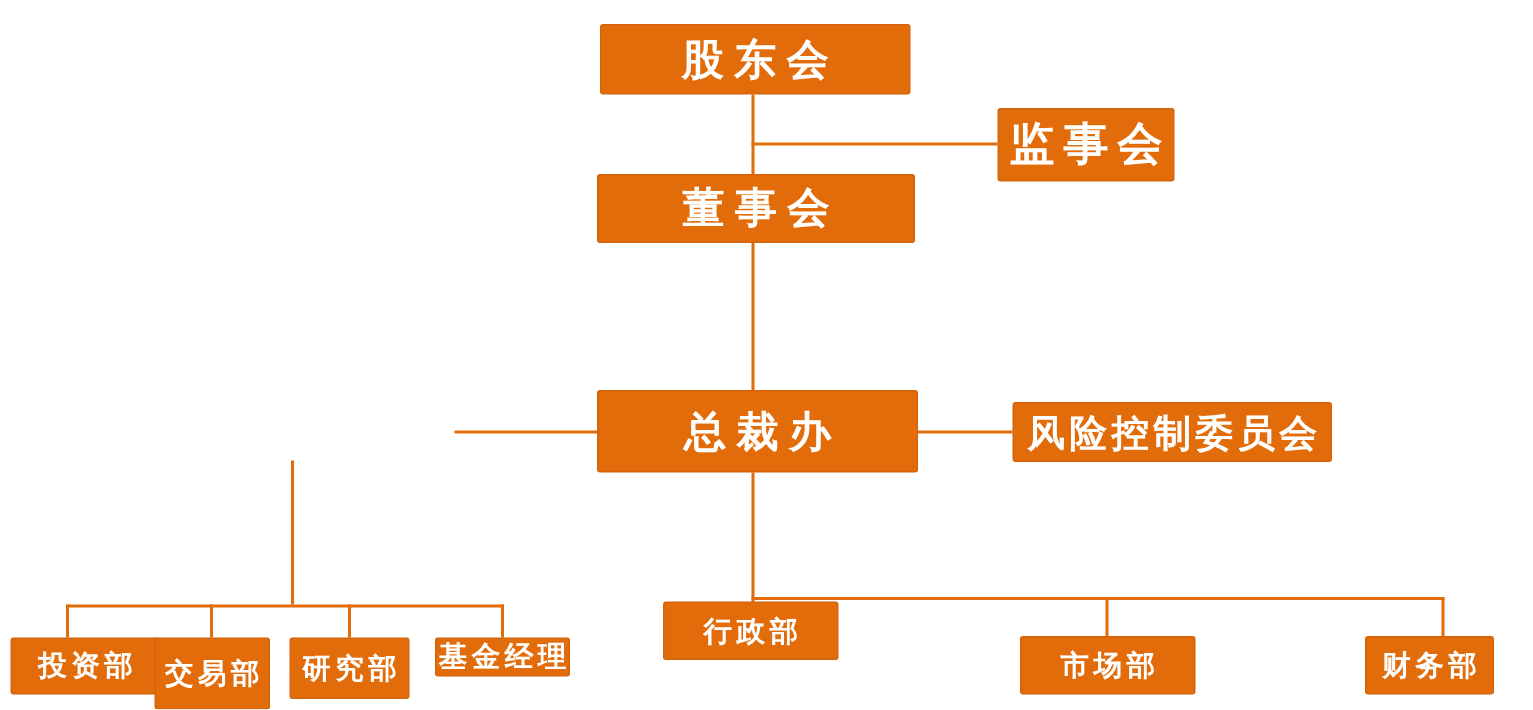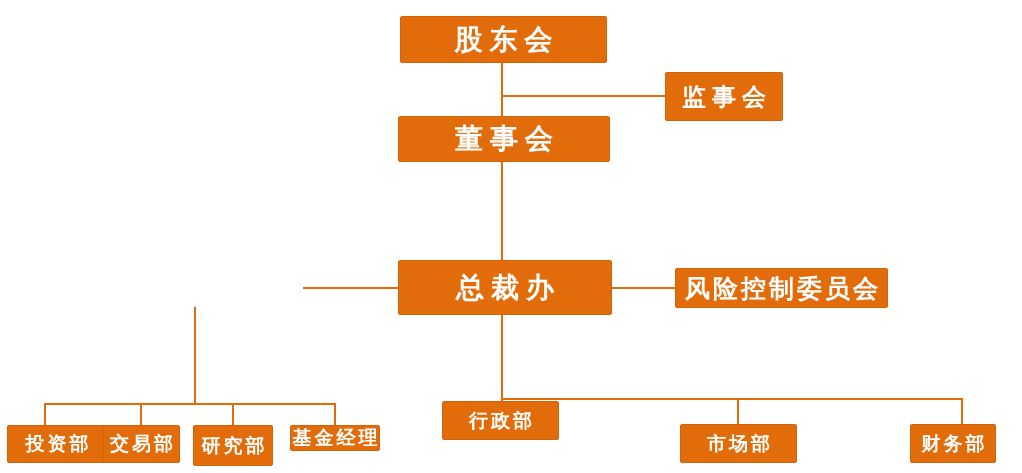--- a/index.html
+++ b/index.html
@@ -23,21 +23,21 @@
     color: #ffffff;
     font-weight: bold;
     display: flex;
     align-items: center;
     justify-content: center;
     box-sizing: border-box;
     white-space: nowrap;
     text-align: center;
   }
   .lvl1 { font-size: 28px; letter-spacing: 7px; text-indent: 7px; }
-  .lvl2 { font-size: 24px; letter-spacing: 6px; text-indent: 6px; }
+  .lvl2 { font-size: 30px; letter-spacing: 6px; text-indent: 6px; }
   .lvl3 { font-size: 25px; letter-spacing: 3px; text-indent: 3px; }
   .lvl4 { font-size: 19px; letter-spacing: 3px; text-indent: 3px; }
   .line {
     position: absolute;
     background: #E36C0A;
   }
 </style>
 </head>
 <body>
 
@@ -88,21 +88,21 @@
   </div>
 
   <div class="node lvl3" style="left:675px; top:268px; width:213px; height:40px;text-align:right;">
     <span>风险控制委员会</span>
   </div>
 
   <div class="node lvl4" style="left:7px; top:425px; width:100px; height:38px;">
     <span>投资部</span>
   </div>
 
-  <div class="node lvl4" style="left:103px; top:425px; width:77px; height:38px;">
+  <div class="node lvl4" style="left:103px; top:425px; width:77px; height:48px;">
     <span>交易部</span>
   </div>
 
   <div class="node lvl4" style="left:193px; top:425px; width:80px; height:41px;font-family:Liberation Serif, serif;">
     <span>研究部</span>
   </div>
 
   <div class="node lvl4" style="left:290px; top:425px; width:90px; height:26px;">
     <span>基金经理</span>
   </div>

